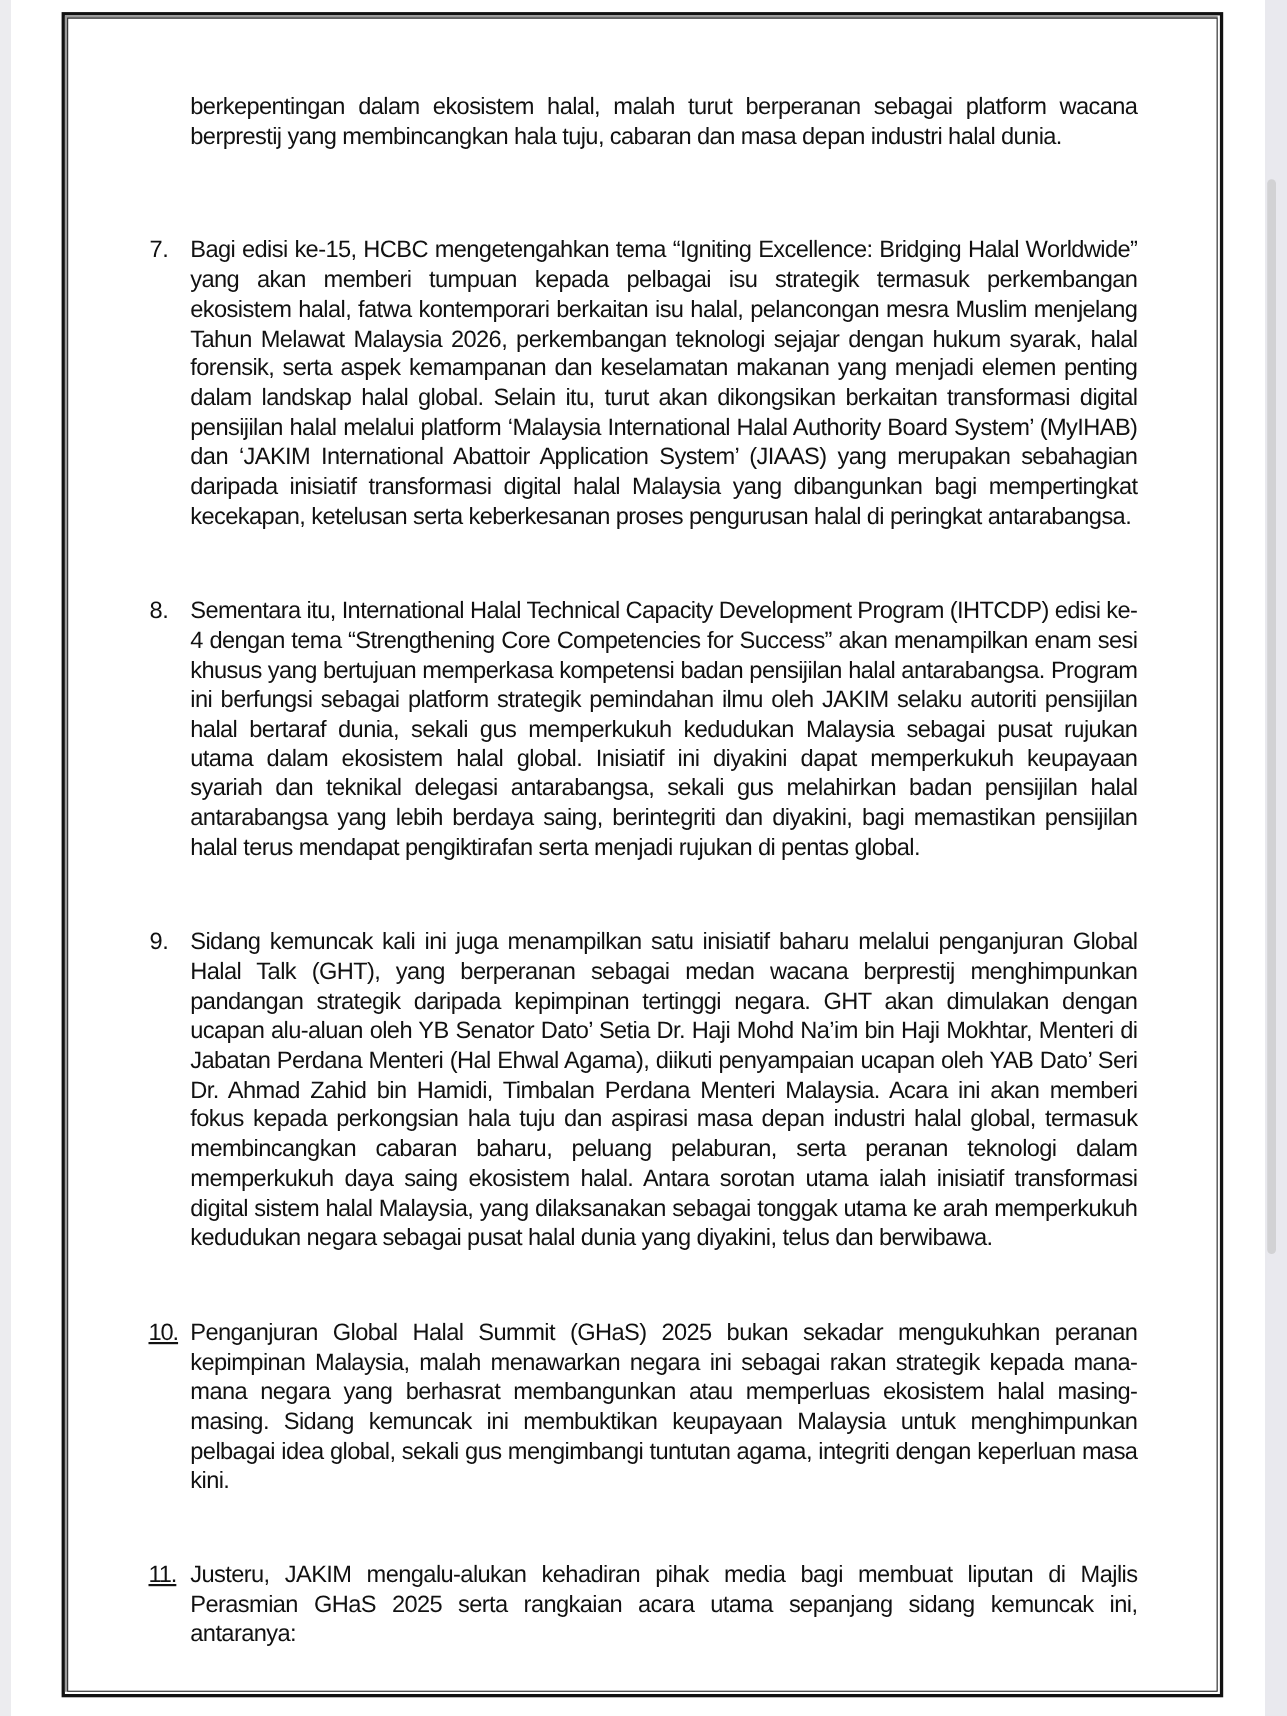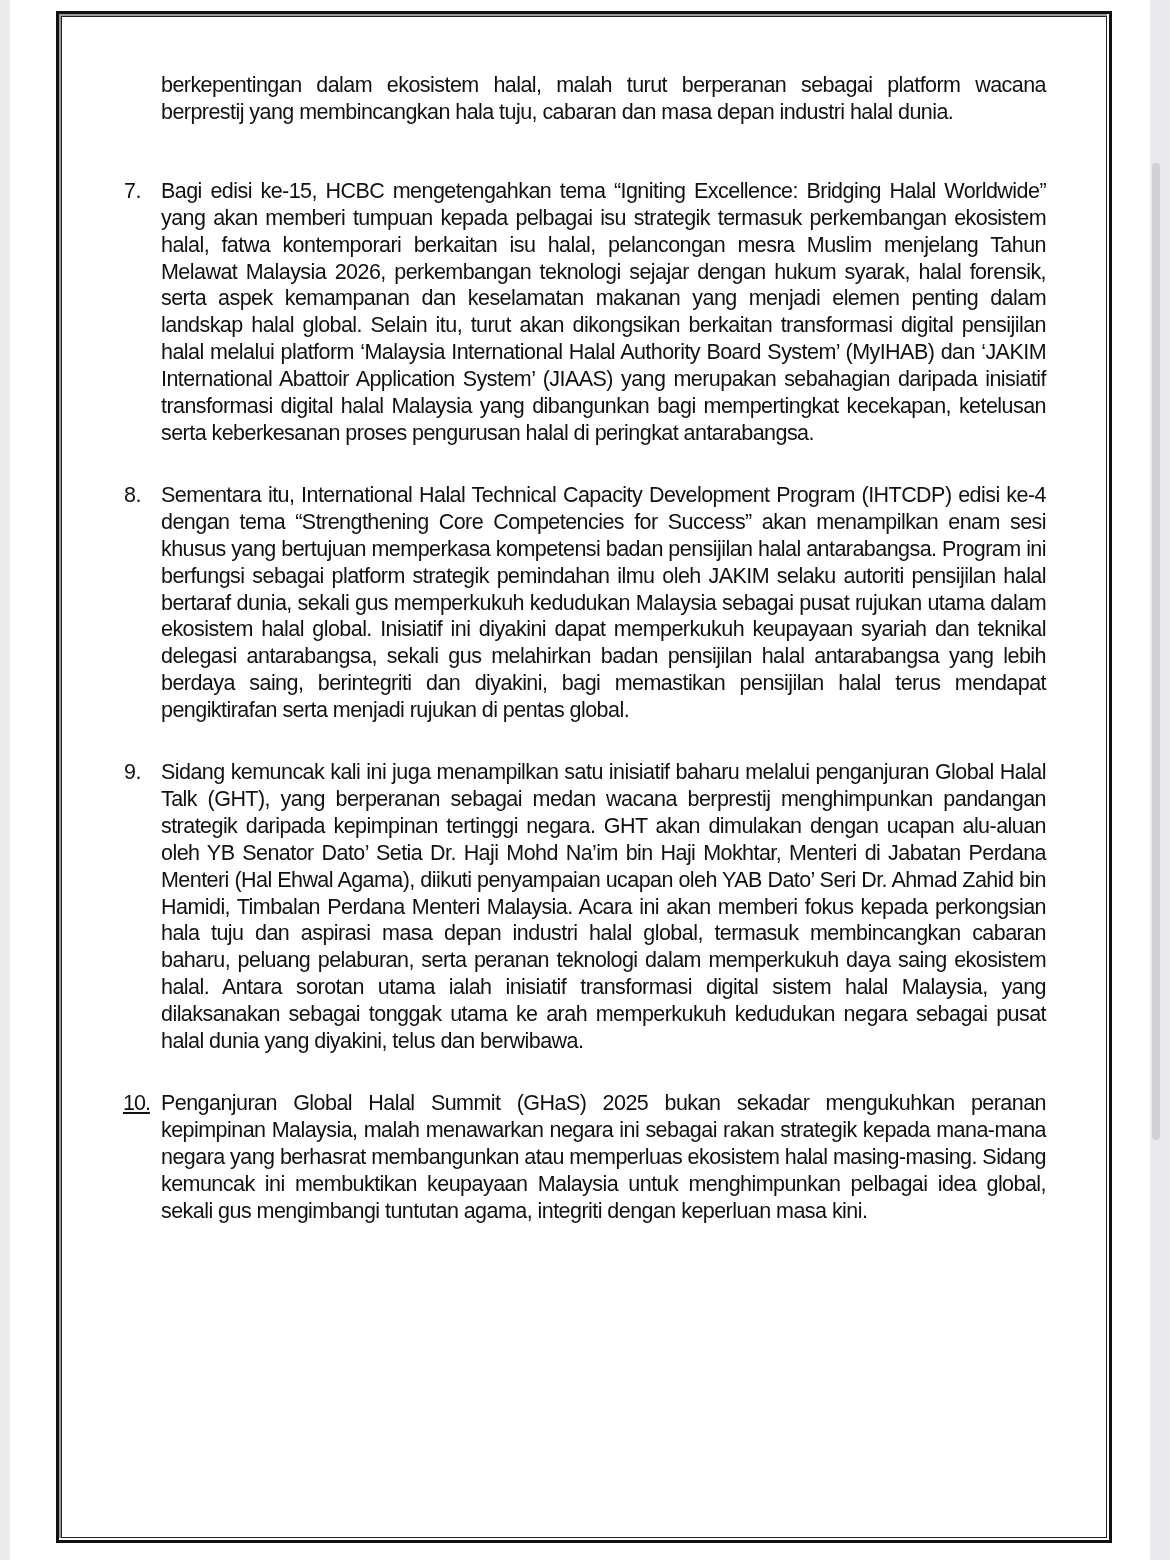--- a/index.html
+++ b/index.html
@@ -54,21 +54,21 @@
     top: 68px;
     width: 893px;
   }
   .para {
     position: relative;
     font-size: 21.5px;
     line-height: 26.9px;
     text-align: justify;
     letter-spacing: -0.55px;
     word-spacing: 0px;
-    margin: 4px;
+    margin: 16px;
   }
   .para-text {
     display: block;
     text-align: justify;
   }
   .para-num {
     position: absolute;
     left: -37px;
     top: 0;
     font-size: 21.5px;
@@ -123,14 +123,18 @@
 
   <div class="gap" style="height:27px;"></div>
 
   <p class="para">
     <span class="para-num two-digit">10.</span>
     <span class="para-text">Penganjuran Global Halal Summit (GHaS) 2025 bukan sekadar mengukuhkan peranan kepimpinan Malaysia, malah menawarkan negara ini sebagai rakan strategik kepada mana-mana negara yang berhasrat membangunkan atau memperluas ekosistem halal masing-masing. Sidang kemuncak ini membuktikan keupayaan Malaysia untuk menghimpunkan pelbagai idea global, sekali gus mengimbangi tuntutan agama, integriti dengan keperluan masa kini.</span>
   </p>
 
   <div class="gap" style="height:27px;"></div>
 
+  <p class="para">
+    <span class="para-num two-digit">11.</span>
+    <span class="para-text">Justeru, JAKIM mengalu-alukan kehadiran pihak media bagi membuat liputan di Majlis Perasmian GHaS 2025 serta rangkaian acara utama sepanjang sidang kemuncak ini, antaranya:</span>
+  </p>
 
 </div>
 
 </body></html>

